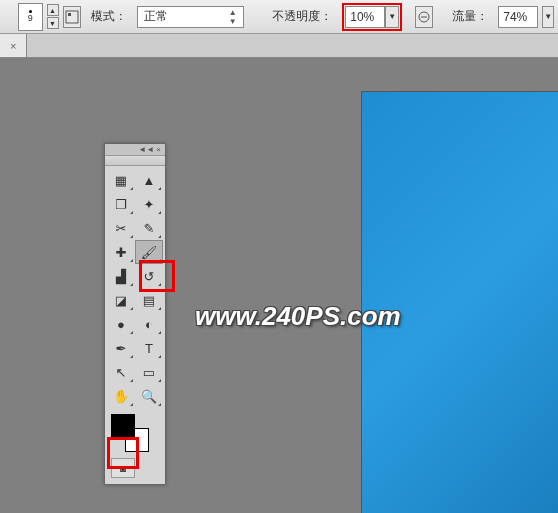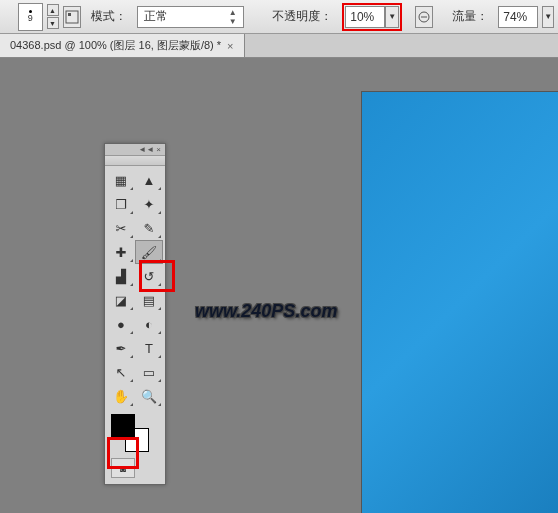--- a/index.html
+++ b/index.html
@@ -131,24 +131,24 @@
   .swatch.bg { bottom: 0; right: 0; background: #fff; }
   .swatch.fg { top: 0; left: 0; background: #000; }
   .red-box-swatch { position: absolute; top: 379px; left: 107px; width: 32px; height: 32px; border: 3px solid #e80000; pointer-events: none; }
   
   .mini-icons { display: flex; gap: 4px; padding: 2px 6px 6px; font-size: 10px; color: #333; }
   .qm-btn { width: 24px; height: 20px; border: 1px solid #999; background: #e0e0e0; display:flex; align-items:center; justify-content:center; }
   
   .watermark {
     position: absolute;
     top: 243px; left: 195px;
-    font-size: 18px;
+    font-size: 26px;
     font-weight: bold;
     font-style: italic;
-    color: #0f172a;
+    color: #ffffff;
     text-shadow: -1px -1px 0 #444, 1px -1px 0 #444, -1px 1px 0 #444, 1px 1px 0 #444, 2px 2px 3px rgba(0,0,0,0.5);
     letter-spacing: 0px;
     font-family: Arial, sans-serif;
   }
   svg { display: block; }
 </style>
 </head>
 <body>
 
 <div class="toolbar">
@@ -190,21 +190,20 @@
   <div style="width:6px"></div>
   <span class="label">流量：</span>
   <div class="num-field">
     <span class="num-val">74%</span>
   </div>
   <div class="dd-arrow">▼</div>
 </div>
 
 <div class="tab-bar">
   <div class="doc-tab">
-    <span>04368.psd @ 100% (图层 16, 图层蒙版/8) *</span>
     <span class="tab-close">×</span>
   </div>
 </div>
 
 <div class="canvas-area">
   <div class="blue-doc"></div>
 
   <div class="tool-panel">
     <div class="panel-header">
       <span>◄◄ ×</span>

